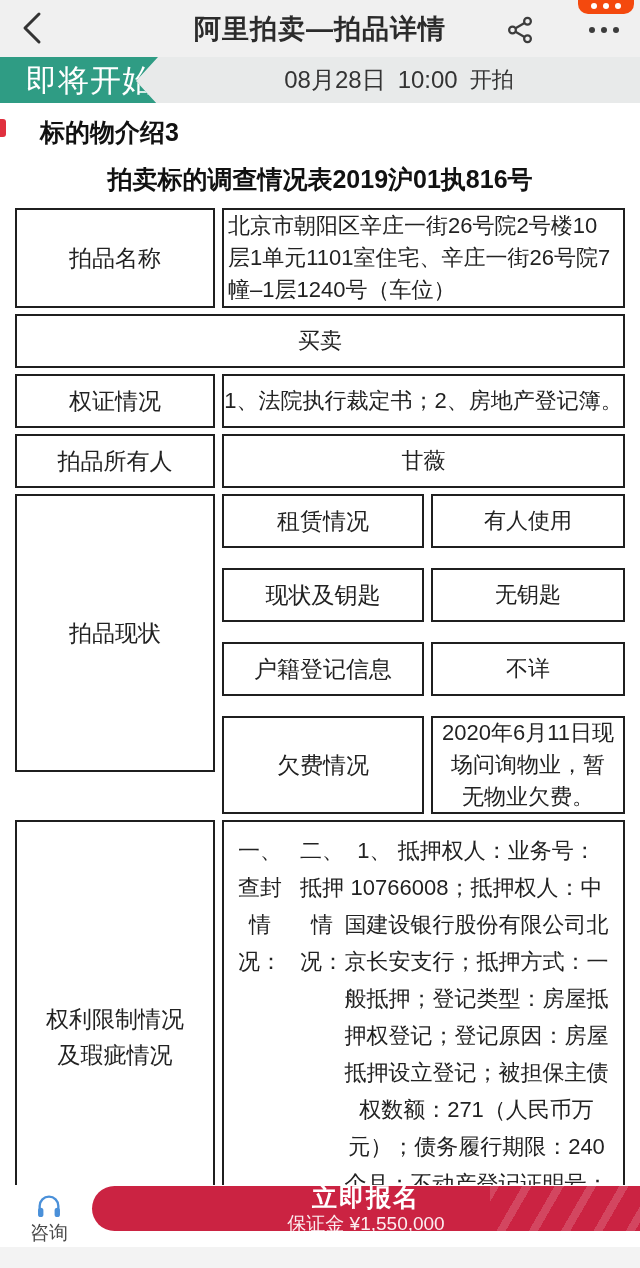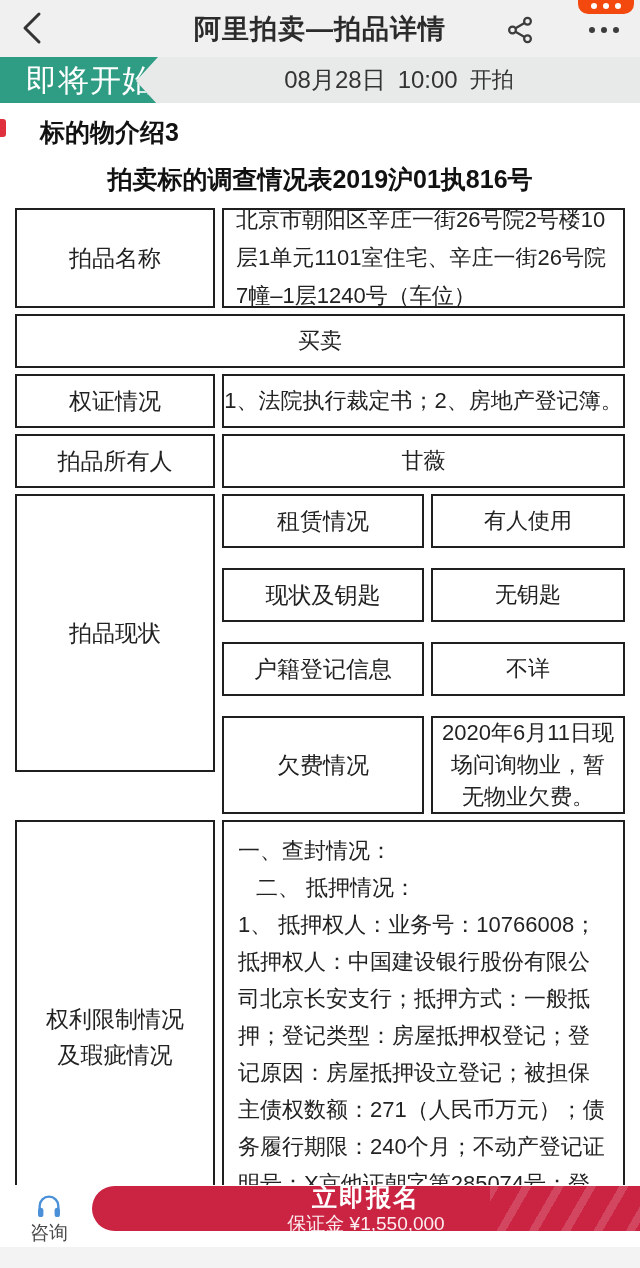--- a/index.html
+++ b/index.html
@@ -55,35 +55,35 @@
 
   .qtable { display:flex; flex-direction:column; gap:6px; padding:0 15px; }
   .trow { display:flex; gap:7px; }
   .cell {
     border:2px solid #1f1f1f; background:#fff;
     display:flex; align-items:center; justify-content:center;
     font-size:23px; color:#222; text-align:center;
   }
   .lab { width:200px; flex:0 0 200px; }
   .val { flex:1; font-size:22px; }
-  .val.left { justify-content:flex-start; text-align:left; padding:8px 12px; line-height:38px; }
+  .val.left { justify-content:flex-start; text-align:left; padding:8px 4px; line-height:32px; }
   .h100 { height:100px; } .h54 { height:54px; }
 
   .status-col { flex:1; display:flex; flex-direction:column; gap:20px; }
   .subrow { display:flex; gap:7px; }
   .subname { flex:1; }
   .subval { flex:0 0 194px; width:194px; font-size:22px; line-height:32px; padding:6px 8px; }
   .h98 { height:98px; }
   .statuslab { height:278px; }
 
   .restrict-row { display:flex; gap:7px; }
   .restrict-lab { height:434px; font-size:23px; line-height:36px; padding:0 26px; }
   .restrict-val {
     flex:1; height:434px; align-items:flex-start; justify-content:flex-start;
-    text-align:left; padding:10px 14px; overflow:hidden; flex-direction:column;
+    text-align:center; padding:10px 14px; overflow:hidden; 
   }
   .restrict-val p { font-size:22px; line-height:37px; color:#222; }
   .ind1 { padding-left:18px; }
 
   
   .bottombar { position:absolute; left:0; bottom:0; width:640px; height:83px; background:#ffffff; }
   .bottombar .understrip { position:absolute; left:0; bottom:0; width:100%; height:21px; background:#f3f3f3; }
   .consult { position:absolute; left:14px; top:3px; width:70px; height:58px; display:flex; flex-direction:column; align-items:center; justify-content:flex-end; gap:1px; }
   .consult-label { font-size:19px; color:#4a4a4a; }
   .cta-btn {

